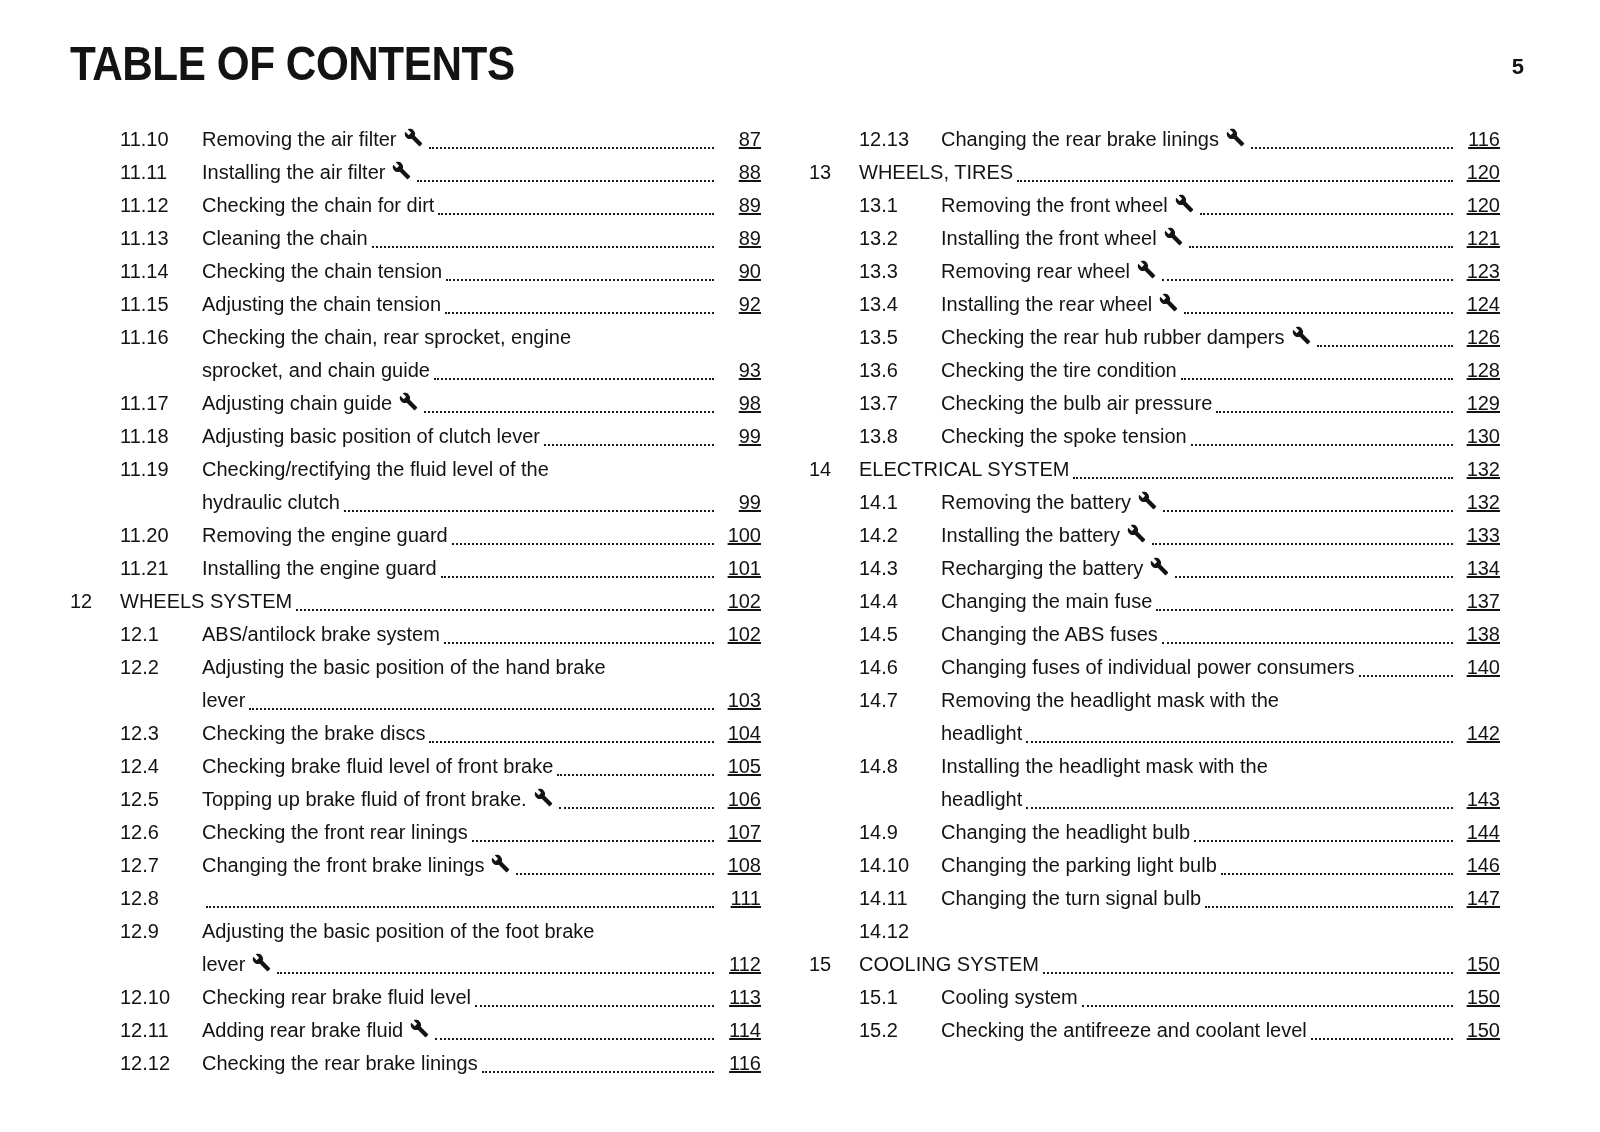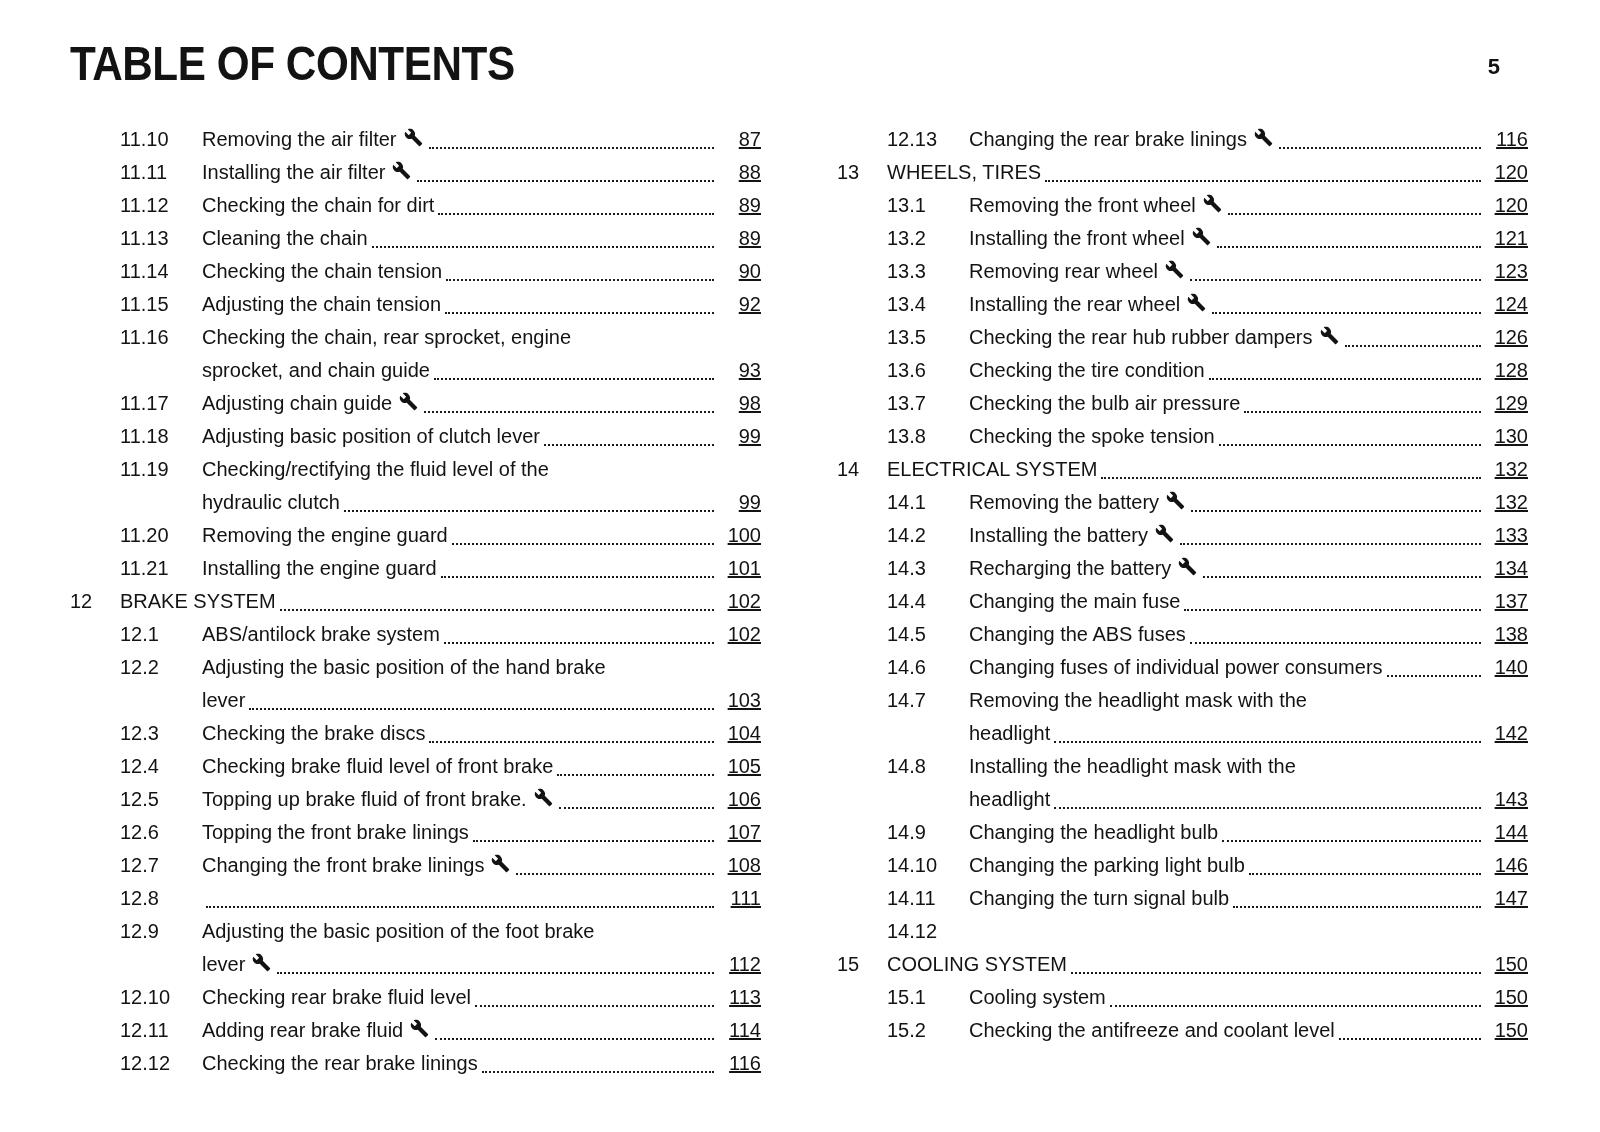--- a/index.html
+++ b/index.html
@@ -9,21 +9,21 @@
     background: #ffffff;
     width: 1600px;
     height: 1132px;
     overflow: hidden;
     font-family: "Liberation Sans", sans-serif;
     color: #131313;
   }
   .sheet {
     width: 1600px;
     height: 824px;
-    padding: 36px 100px 0 70px;
+    padding: 36px 76px 0 70px;
     border-radius: 21px;
   }
   .hdr {
     display: flex;
     justify-content: space-between;
     align-items: flex-start;
   }
   .title {
     margin: 0;
     font-size: 48px;
@@ -33,21 +33,21 @@
     transform: scaleX(0.88);
     transform-origin: left top;
   }
   .pnum {
     font-size: 22px;
     font-weight: bold;
     padding-top: 18px;
   }
   .cols {
     display: flex;
-    gap: 76px;
+    gap: 48px;
     margin-top: 32px;
   }
   .col {
     width: 691px;
     flex: 0 0 691px;
   }
   .entry {
     display: flex;
     font-size: 20px;
     line-height: 33px;
@@ -220,21 +220,21 @@
               <span class="txt">Installing the engine guard</span>
               <span class="dots"></span>
               <span class="pg">101</span>
             </span>
           </span>
         </div>
         <div class="entry lvl1">
           <span class="num">12</span>
           <span class="content">
             <span class="line last">
-              <span class="txt">BRAKE SYSTEM</span>
+              <span class="txt">WHEELS SYSTEM</span>
               <span class="dots"></span>
               <span class="pg">102</span>
             </span>
           </span>
         </div>
         <div class="entry lvl2">
           <span class="num">12.1</span>
           <span class="content">
             <span class="line last">
               <span class="txt">ABS/antilock brake system</span>
@@ -284,21 +284,21 @@
                 </svg></span>
               <span class="dots"></span>
               <span class="pg">106</span>
             </span>
           </span>
         </div>
         <div class="entry lvl2">
           <span class="num">12.6</span>
           <span class="content">
             <span class="line last">
-              <span class="txt">Topping the front brake linings</span>
+              <span class="txt">Checking the front rear linings</span>
               <span class="dots"></span>
               <span class="pg">107</span>
             </span>
           </span>
         </div>
         <div class="entry lvl2">
           <span class="num">12.7</span>
           <span class="content">
             <span class="line last">
               <span class="txt">Changing the front brake linings</span>

